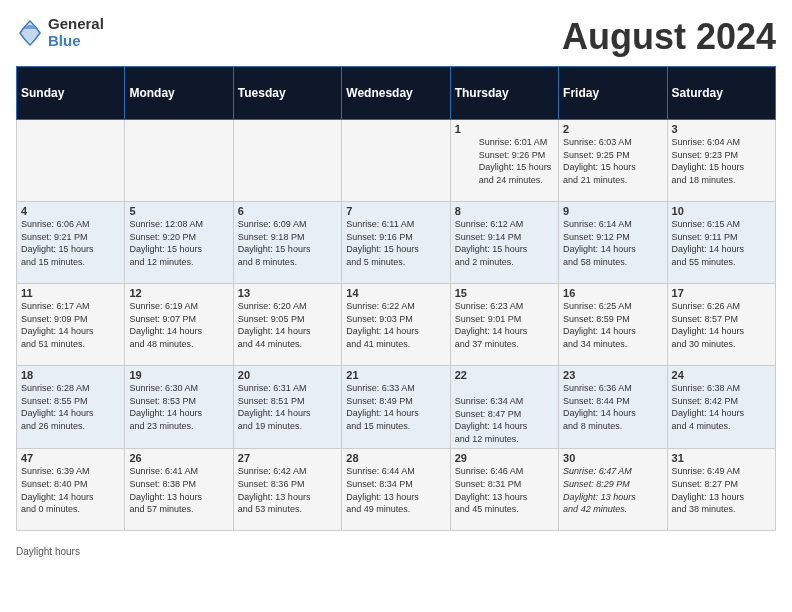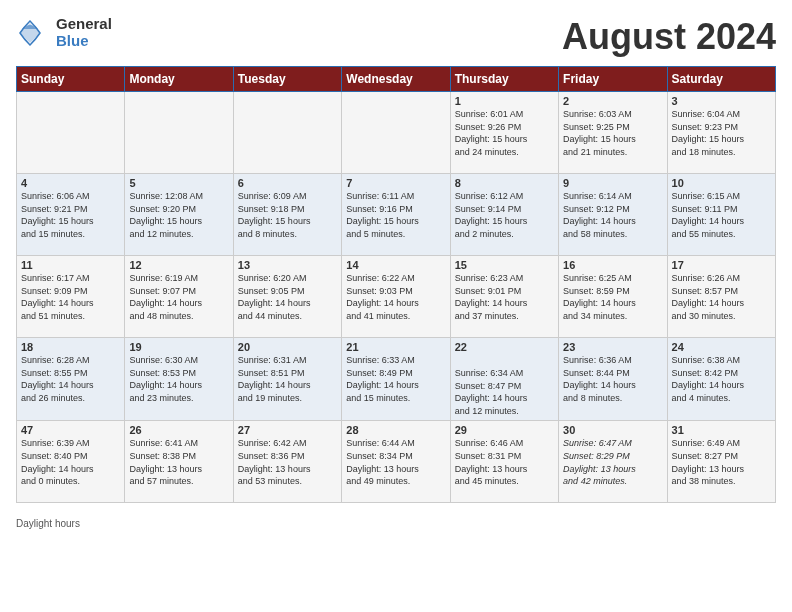--- a/index.html
+++ b/index.html
@@ -12,21 +12,21 @@
     }
     .header {
       display: flex;
       align-items: flex-start;
       justify-content: space-between;
       margin-bottom: 8px;
     }
     .logo {
       display: flex;
       align-items: center;
-      gap: 12px;
+      gap: 4px;
     }
     .logo-text {
       display: flex;
       flex-direction: column;
       line-height: 1.1;
     }
     .logo-general {
       font-size: 15px;
       font-weight: bold;
       color: #333;
@@ -51,25 +51,25 @@
     .subtitle {
       font-size: 15px;
       color: #555;
     }
     table {
       width: 100%;
       border-collapse: collapse;
       table-layout: fixed;
     }
     thead tr th {
-      background-color: #7f1d1d;
+      background-color: #0f172a;
       color: #fff;
       font-size: 12px;
       font-weight: bold;
-      padding: 5px 4px;
+      padding: 19px 4px;
       text-align: left;
       border: 1px solid #2a6cb1;
     }
     tbody tr td {
       border: 1px solid #ccc;
       vertical-align: top;
       padding: 3px 4px;
       font-size: 9.5px;
       color: #333;
       height: 82px;
@@ -134,21 +134,21 @@
       </tr>
   </thead>
   <tbody id="calendar-body">
   <tr>
         <td class="empty"></td>
         <td class="empty"></td>
         <td class="empty"></td>
         <td class="empty"></td>
         <td>
           <span class="day-number">1</span>
-          <div class="day-detail" style="white-space: pre-line;">Sunrise: 6:01 AM
+          <div class="day-detail" style="white-space: pre-line; margin-left: 24px;">Sunrise: 6:01 AM
 Sunset: 9:26 PM
 Daylight: 15 hours
 and 24 minutes.</div>
         </td>
         <td>
           <span class="day-number">2</span>
           <div class="day-detail" style="white-space: pre-line;">Sunrise: 6:03 AM
 Sunset: 9:25 PM
 Daylight: 15 hours
 and 21 minutes.</div>

